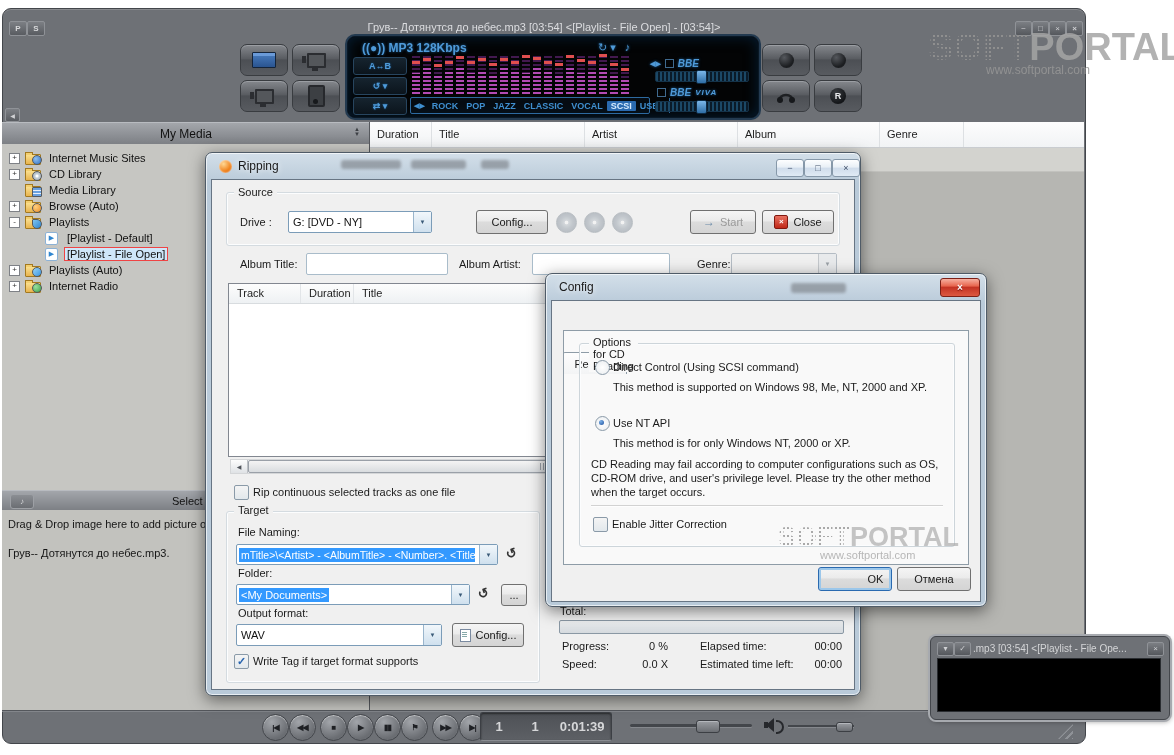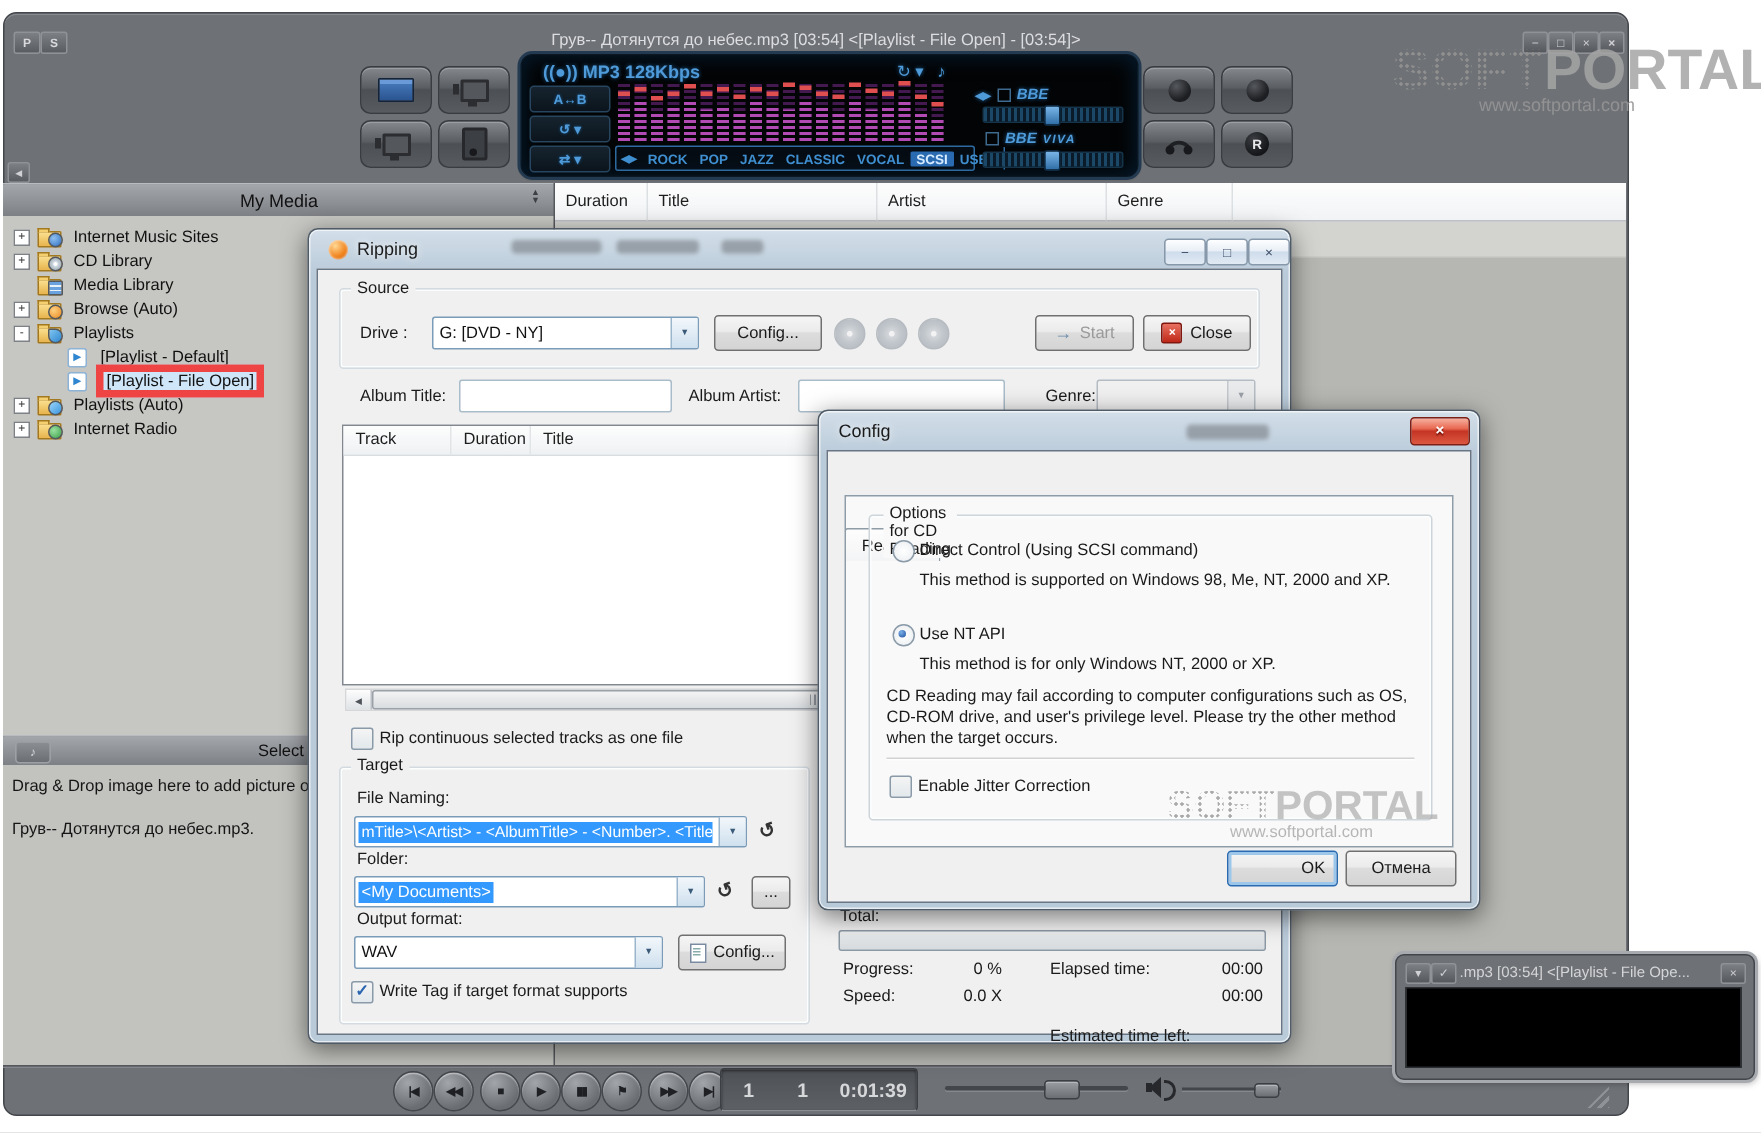--- a/index.html
+++ b/index.html
@@ -83,21 +83,21 @@
   .cd-folder-icon .fbadge{background:radial-gradient(circle,#fff 15%,#c8d2da 35%,#929ea8);}
   .media-library-icon .fbadge{border-radius:1px;background:repeating-linear-gradient(#6aa2e0 0 2px,#e8f0fa 2px 3px);}
   .browse-folder-icon .fbadge{background:radial-gradient(circle at 35% 35%,#ffd080,#e88820);}
   .playlists-folder-icon .fbadge{background:linear-gradient(135deg,#7ec4f0,#2f86d0);border-radius:1px 50% 50% 50%;}
   .playlists-auto-folder-icon .fbadge{background:linear-gradient(135deg,#9ad4f8,#3a96e0);}
   .search-folder-icon .fbadge{background:radial-gradient(circle at 35% 35%,#f0a0a0,#d04848);}
   .radio-folder-icon .fbadge{background:radial-gradient(circle at 35% 35%,#9ae0a0,#3aa048);}
   .ticon.playlist-icon{width:11px;height:11px;background:#fff;border:1px solid #8cb2d6;border-radius:2px;
     color:#2f86d0;font-size:7px;display:flex;align-items:center;justify-content:center;margin-left:2px;}
   .tlabel{padding:0 3px;white-space:nowrap;}
-  .tlabel.tsel{background:#cfe6f9;border:5px solid #ef4444;padding:0 2px;}
+  .tlabel.tsel{background:#cfe6f9;border:1px solid #ef4444;padding:0 2px;}
 
   .info-body{position:absolute;left:2px;top:510px;width:368px;height:200px;background:#c2c2be;color:#161616;font-size:11px;}
   .np-icon{position:absolute;left:8px;top:3px;width:22px;height:13px;background:linear-gradient(#8b8e93,#6b6e73);
     border:1px solid #9da0a5;border-radius:3px;color:#d8d9db;font-size:8px;display:flex;align-items:center;justify-content:center;}
 
   .file-header{position:absolute;left:370px;top:122px;width:714px;height:26px;background:linear-gradient(#fdfdfd,#f1f3f5);
     border-bottom:1px solid #c9ccd0;display:flex;box-sizing:border-box;}
   .fcol{border-right:1px solid #dde0e3;font-size:11px;color:#1d1d1d;padding:6px 0 0 7px;box-sizing:border-box;white-space:nowrap;overflow:hidden;flex:none;}
   .file-body{position:absolute;left:370px;top:148px;width:714px;height:562px;background:#b6b6b2;}
   .file-row1{position:absolute;left:0;top:0;width:714px;height:23px;background:#d3d3cf;border-bottom:1px solid #c2c2be;}
@@ -475,20 +475,21 @@
   </div>
   <div class="info-body">
     <div class="abs" style="left:6px;top:8px;white-space:nowrap;">Drag &amp; Drop image here to add picture o</div>
     <div class="abs" style="left:6px;top:37px;white-space:nowrap;">Грув-- Дотянутся до небес.mp3.</div>
   </div>
 
   <div class="file-header">
       <div class="fcol" style="width: 62px;">Duration</div>
       <div class="fcol" style="width: 153px;">Title</div>
       <div class="fcol" style="width: 153px;">Artist</div>
+      <div class="fcol" style="width: 142px;">Album</div>
       <div class="fcol" style="width: 84px;">Genre</div>
     </div>
   <div class="file-body">
     <div class="file-row1"></div>
   </div>
   <div class="splitter-v"></div>
 
   <div class="bar-sep"></div>
   <div id="transport-holder">
       <div class="tbtn" style="left: 262px;">|◀</div>
@@ -535,21 +536,21 @@
     <div class="cap-btn" style="left:626px;">×</div>
     <div class="aero-client" style="left:5px;top:26px;width:642px;height:509px;"></div>
   </div>
   <div class="rip-icon" style="z-index:11;"></div>
 
   <div class="abs" style="z-index:11;left:0;top:0;">
 
     <div class="groupbox" style="left:226px;top:192px;width:612px;height:52px;"></div>
     <div class="grouplabel" style="left:234px;top:186px;">Source</div>
     <div class="dlabel" style="left:240px;top:216px;">Drive :</div>
-    <div class="combo" style="left:288px;top:211px;width:178px;height:22px;">
+    <div class="combo" style="left:288px;top:211px;width:144px;height:22px;">
       <span class="cv">G: [DVD - NY]</span>
       <span class="carr">▼</span>
     </div>
     <div class="btn" style="left:476px;top:210px;width:72px;height:24px;">Config...</div>
     <div class="disc" style="left:556px;top:212px;"></div>
     <div class="disc" style="left:584px;top:212px;"></div>
     <div class="disc" style="left:612px;top:212px;"></div>
     <div class="btn" style="left:690px;top:210px;width:66px;height:24px;">
       <span class="arrow-ic">→</span>
       <span class="dis">Start</span>
@@ -613,21 +614,21 @@
     <div class="dlabel" style="left:253px;top:655px;">Write Tag if target format supports</div>
 
     <div class="dlabel" style="left:560px;top:605px;">Total:</div>
     <div class="progressbar" style="left:559px;top:620px;width:285px;"></div>
     <div class="dlabel" style="left:562px;top:640px;">Progress:</div>
     <div class="dlabel" style="left:600px;top:640px;width:68px;text-align:right;">0 %</div>
     <div class="dlabel" style="left:700px;top:640px;">Elapsed time:</div>
     <div class="dlabel" style="left:790px;top:640px;width:52px;text-align:right;">00:00</div>
     <div class="dlabel" style="left:562px;top:658px;">Speed:</div>
     <div class="dlabel" style="left:600px;top:658px;width:68px;text-align:right;">0.0 X</div>
-    <div class="dlabel" style="left:700px;top:685px;">Estimated time left:</div>
+    <div class="dlabel" style="left:700px;top:658px;">Estimated time left:</div>
     <div class="dlabel" style="left:790px;top:658px;width:52px;text-align:right;">00:00</div>
   </div>
 
   <div class="aero" style="left:545px;top:273px;width:440px;height:332px;z-index:20;">
     <div class="blur-blob" style="left:245px;top:9px;width:55px;height:10px;"></div>
     <div class="aero-title" style="left:13px;">Config</div>
     <div class="cap-btn red" style="left:394px;top:4px;">×</div>
     <div class="aero-client" style="left:5px;top:26px;width:428px;height:300px;"></div>
   </div>
   <div class="abs" style="z-index:21;left:0;top:0;">

